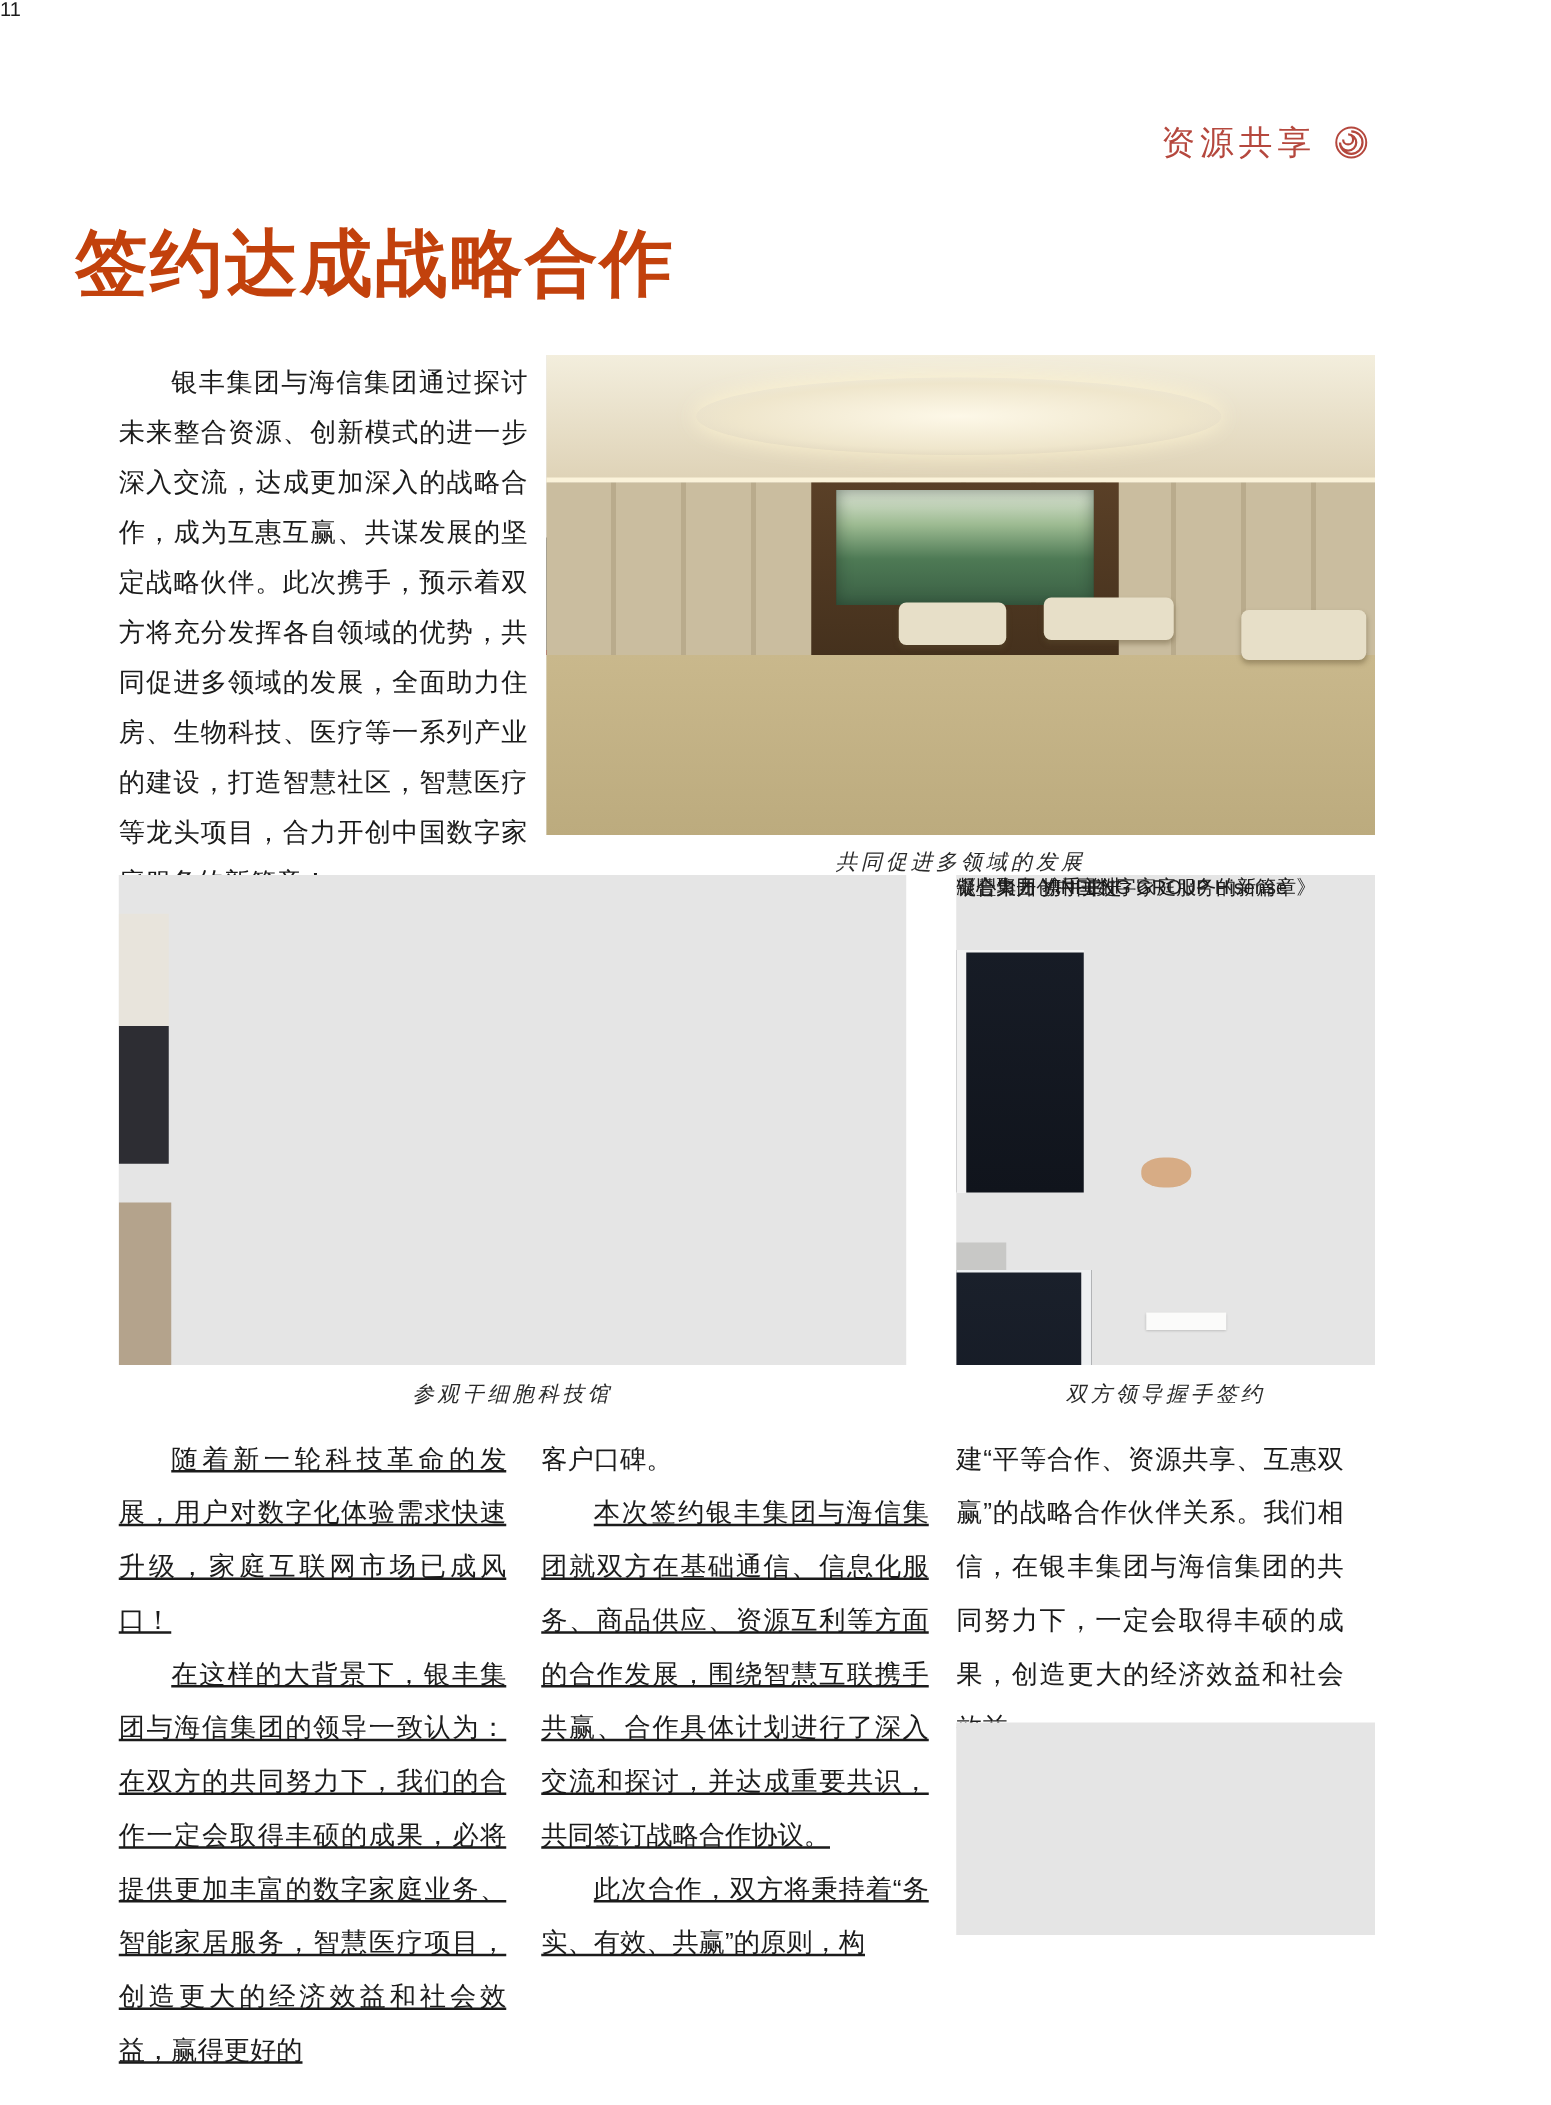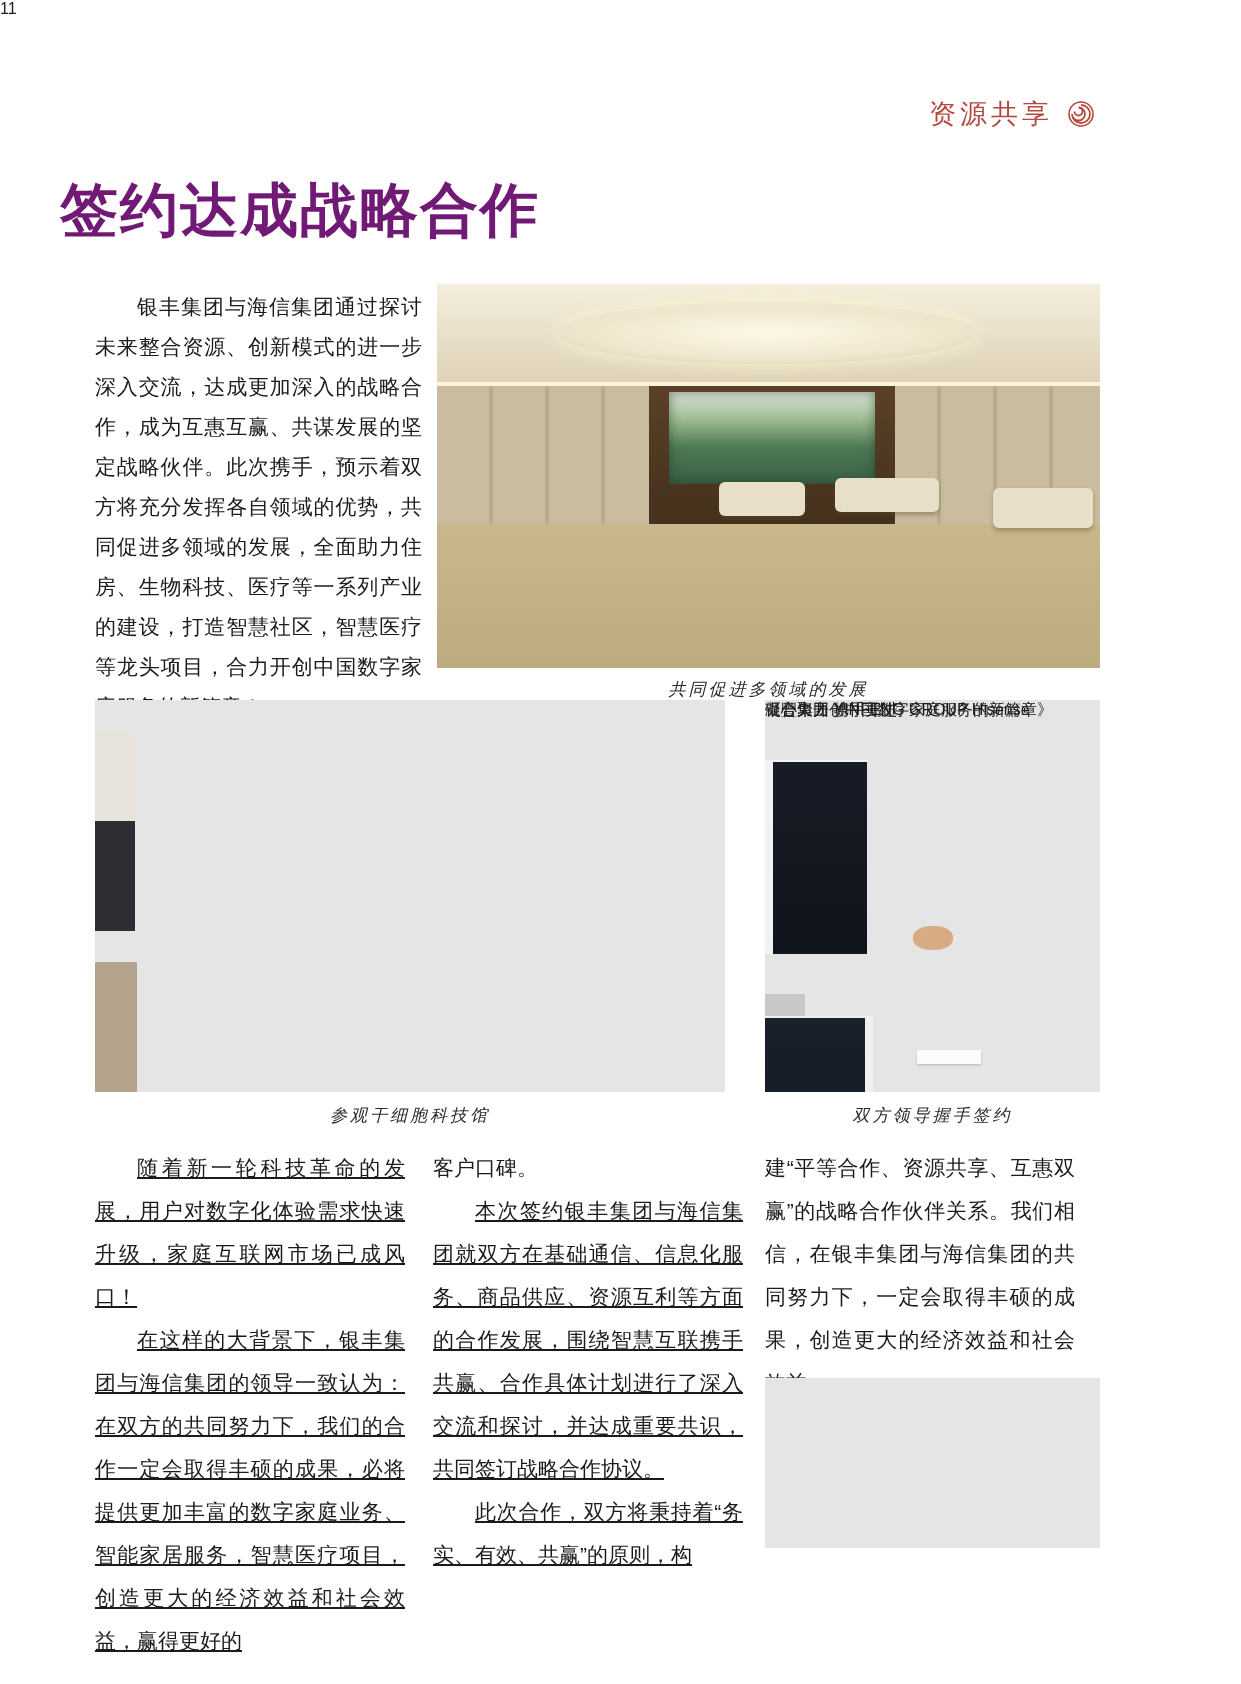--- a/index.html
+++ b/index.html
@@ -14,21 +14,21 @@
   .section-label { font-size:27px; letter-spacing:4px; color:#b5483e; font-weight:500; }
   .brand-mark { width:28px; height:28px; }
   .brand-name {
     font-family:"Liberation Serif", serif; font-weight:bold; font-style:italic;
     font-size:52px; color:#a1251d; letter-spacing:10px; line-height:1;
   }
   
   .article-title {
     position:absolute; left:60px; top:172px; width:700px;
     font-family:"DejaVu Sans", sans-serif; font-weight:900;
-    font-size:58px; letter-spacing:2px; color:#701a75;
+    font-size:58px; letter-spacing:2px; color:#c2410c;
   }
   
   .intro {
     position:absolute; left:95px; top:287px; width:327px;
     font-size:21px; line-height:40px; text-align:justify; text-justify:inter-character;
     word-break:break-all; color:#1b1b1b;
   }
   .intro p { text-indent:2em; }
   .col {
     position:absolute; top:1146px; width:310px;

